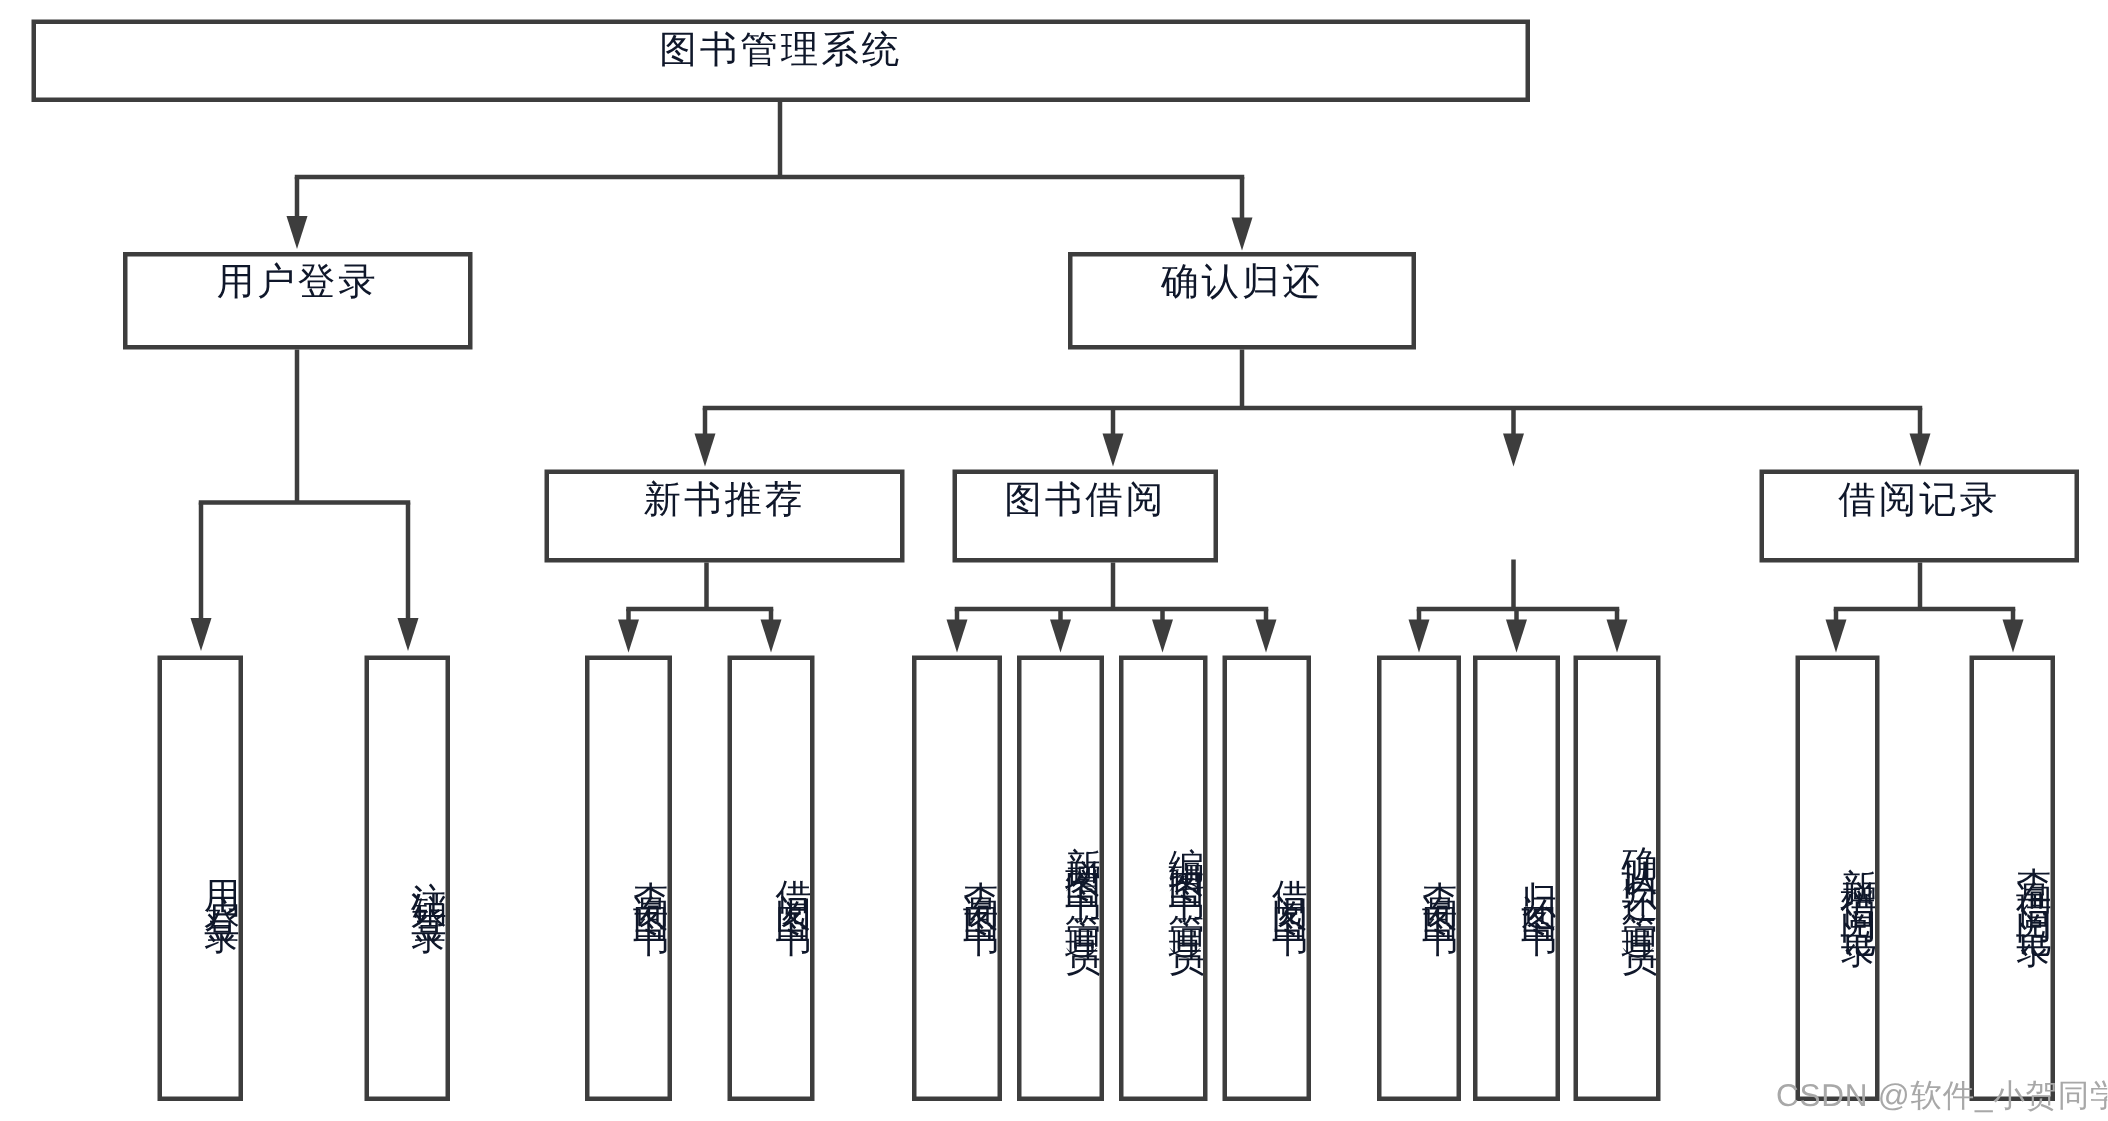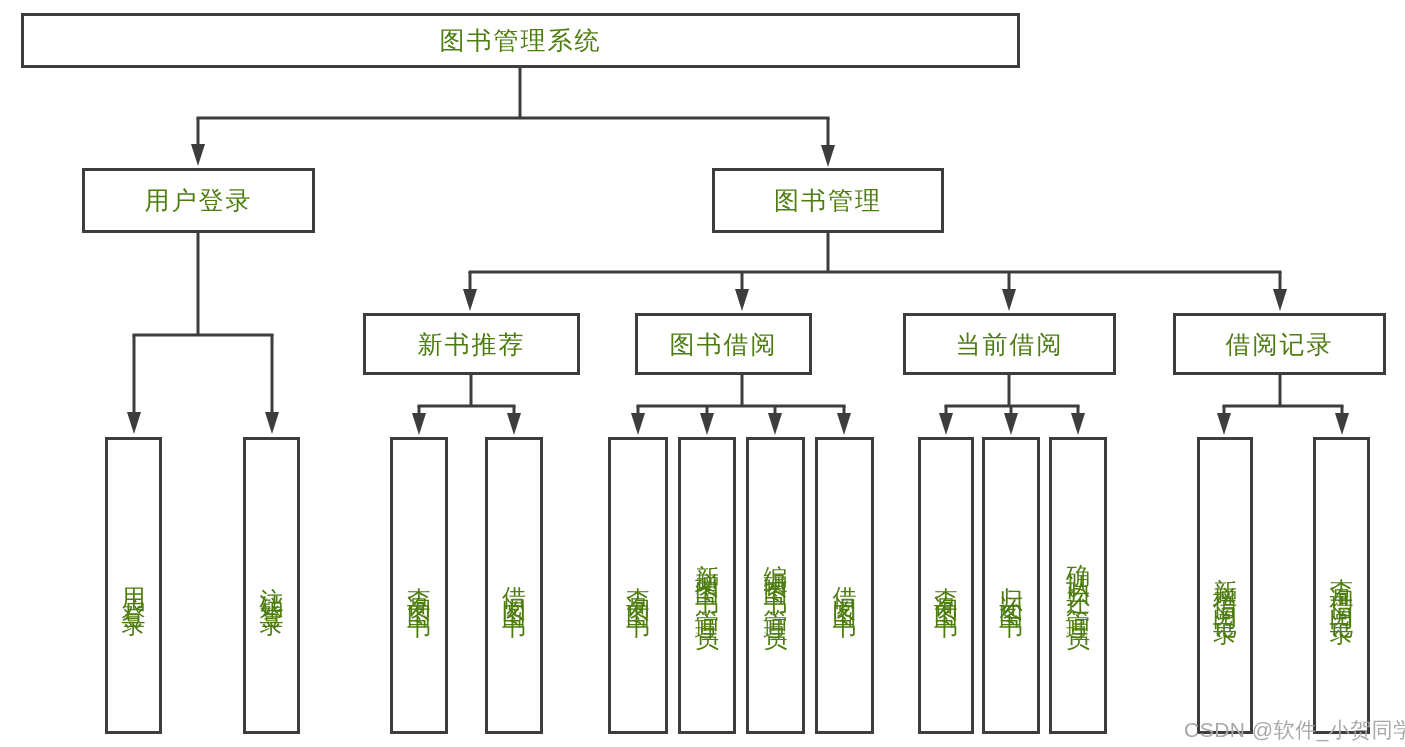--- a/index.html
+++ b/index.html
@@ -22,23 +22,23 @@
   }
   .connectors path, .connectors line { stroke: #3d3d3d; stroke-width: 3; fill: none; }
   .connectors .rail { stroke-linecap: square; }
   .connectors polygon { fill: #3d3d3d; stroke: none; }
 
   .box {
     position: absolute;
     border: 3px solid #3d3d3d;
     background: #ffffff;
     display: flex;
-    align-items: center;
+    align-items: flex-start;
     justify-content: center;
-    color: #4d7c0f;
+    color: #0f172a;
     font-family: Liberation Serif, serif;
   }
   .h-box {
     font-size: 25px;
     letter-spacing: 2px;
     white-space: nowrap;
   }
   .v-box {
     writing-mode: vertical-rl;
     text-orientation: mixed;
@@ -135,32 +135,29 @@
   </svg>
 
   <div class="box h-box" style="left:21px; top:13px; width:999px; height:55px;">
     <span>图书管理系统</span>
   </div>
 
   <div class="box h-box" style="left:82px; top:168px; width:233px; height:65px;">
     <span>用户登录</span>
   </div>
   <div class="box h-box" style="left:712px; top:168px; width:232px; height:65px;">
-    <span>图书管理</span>
-  </div>
-
-  <div class="box h-box" style="left:363px; top:313px; width:217px; height:62px;">
+    <span>确认归还</span>
+  </div>
+
+  <div class="box h-box" style="left:363px; top:313px; width:240px; height:62px;">
     <span>新书推荐</span>
   </div>
   <div class="box h-box" style="left:635px; top:313px; width:177px; height:62px;">
     <span>图书借阅</span>
   </div>
-  <div class="box h-box" style="left:903px; top:313px; width:213px; height:62px;">
-    <span>当前借阅</span>
-  </div>
   <div class="box h-box" style="left:1173px; top:313px; width:213px; height:62px;">
     <span>借阅记录</span>
   </div>
 
   <div class="box v-box" style="left:105px; top:437px; width:57px; height:297px;">
     <span>用户登录</span>
   </div>
   <div class="box v-box" style="left:243px; top:437px; width:57px; height:297px;">
     <span>注销登录</span>
   </div>

